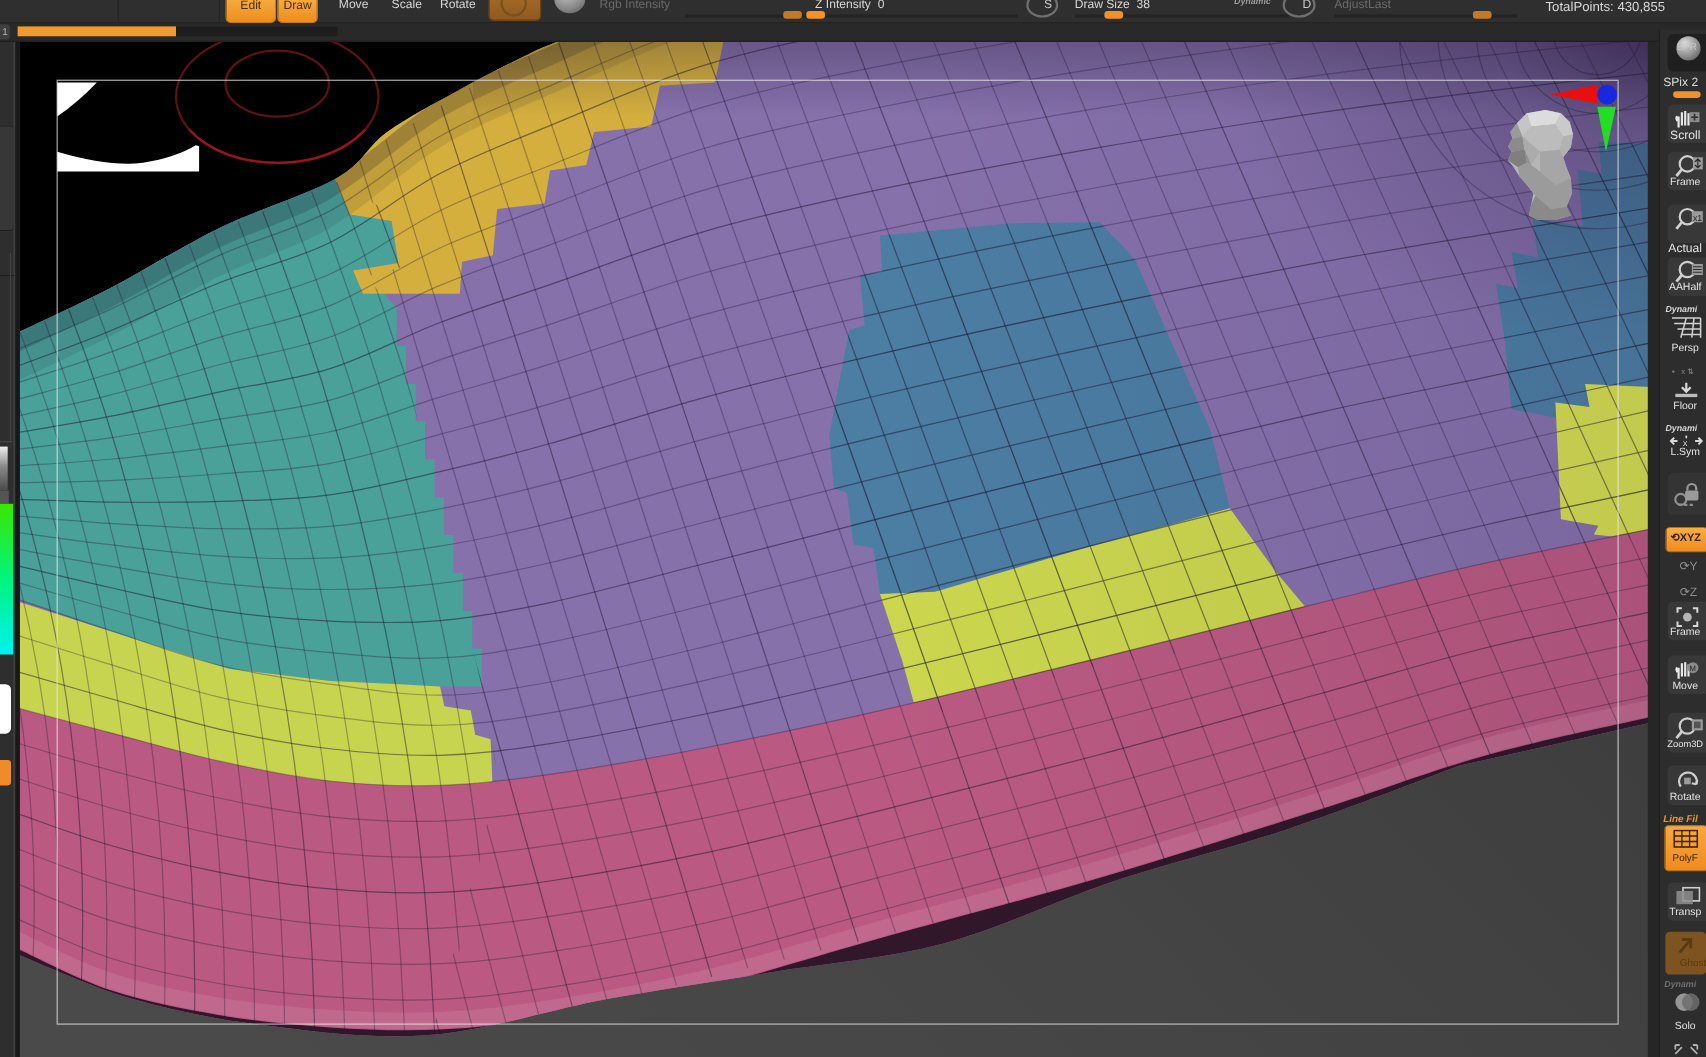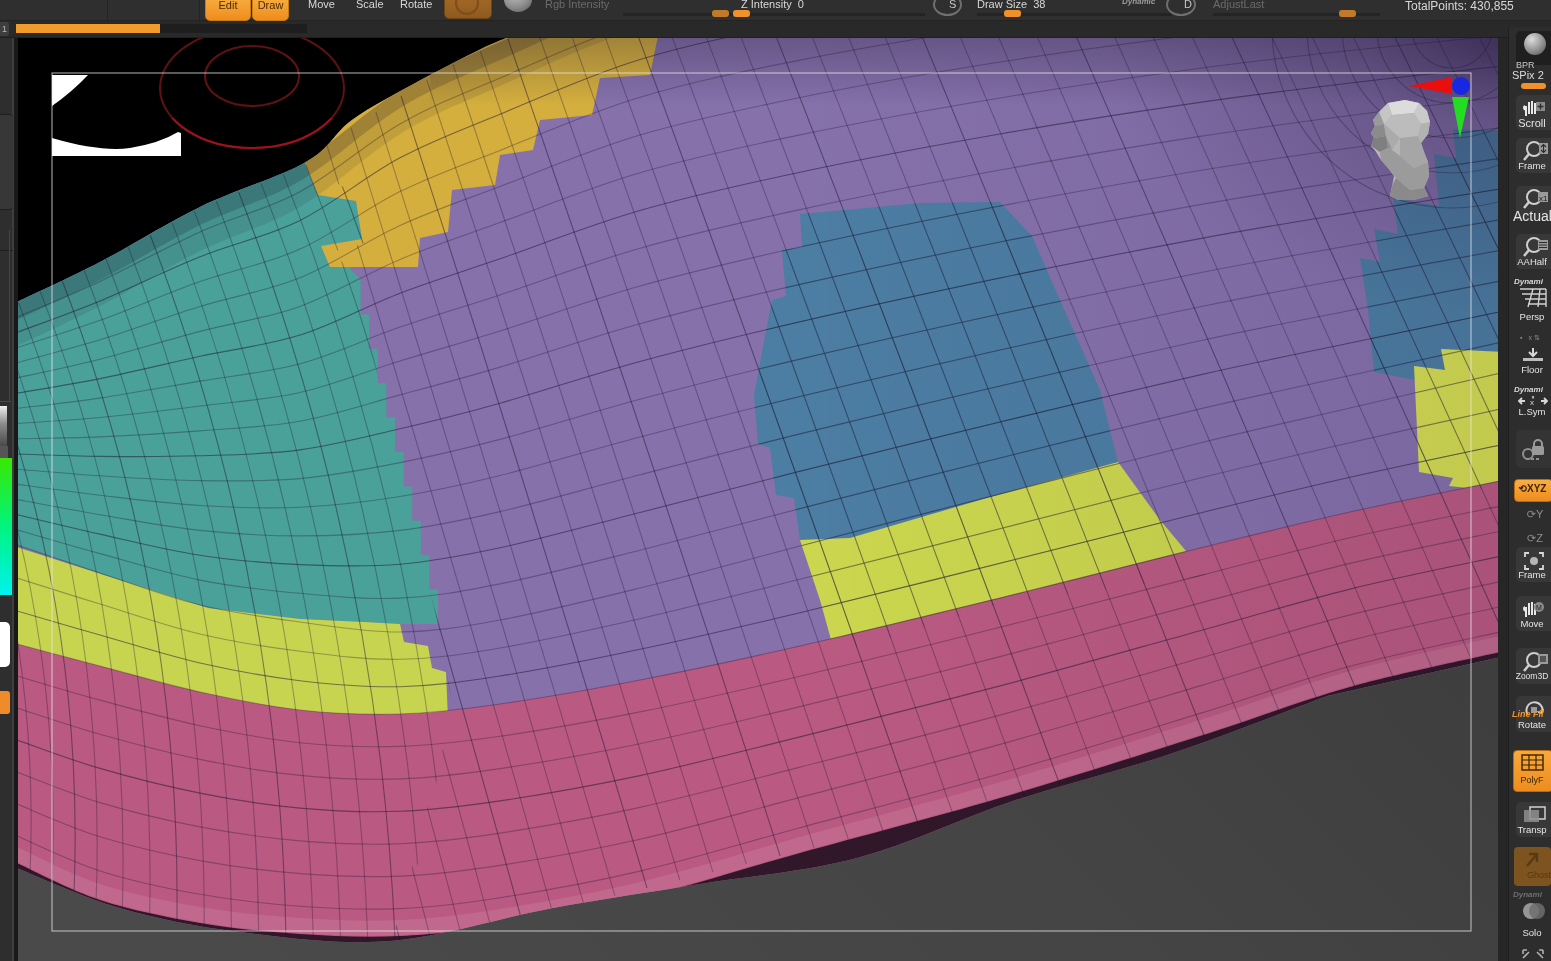--- a/index.html
+++ b/index.html
@@ -314,21 +314,21 @@
 <div class="abs" style="left:1122px;top:-3px;font-size:8px;font-weight:bold;color:#9a9a9a;transform:skewX(-8deg)">Dynamic</div>
 <div class="abs" style="left:1166px;top:-7px;width:26px;height:19px;border:2px solid #6f6f6f;border-radius:50%"></div>
 <div class="abs lbl" style="left:1184px;top:-2px;color:#c8c8c8">D</div>
 <div class="abs dim" style="left:1213px;top:-2px;font-size:11px">AdjustLast</div>
 <div class="abs" style="left:1213px;top:13px;width:167px;height:3px;background:#242424"></div>
 <div class="abs" style="left:1339px;top:10px;width:17px;height:7px;background:#c27a28;border-radius:3px"></div>
 <div class="abs lbl" style="left:1405px;top:-1px;font-size:12px">TotalPoints: 430,855</div>
 <div class="abs" style="left:1508px;top:27px;width:43px;height:934px;background:#2d2d2d;border-left:1px solid #1e1e1e"></div>
 <div class="abs" style="left:1516px;top:31px;width:35px;height:34px;background:#1f1f1f;border-radius:5px 0 0 5px"></div>
 <div class="abs" style="left:1524px;top:33px;width:22px;height:22px;border-radius:50%;background:radial-gradient(circle at 35% 30%,#ddd,#888 60%,#4a4a4a)"></div>
-<div class="abs" style="left:1516px;top:60px;width:35px;color:#c8c8c8;font-size:9px;text-align:left">BPR</div>
+<div class="abs" style="left:1516px;top:37px;width:35px;color:#c8c8c8;font-size:9px;text-align:center">BPR</div>
 <div class="abs" style="left:1512px;top:69px;width:39px;color:#ddd;font-size:11px">SPix 2</div>
 <div class="abs" style="left:1521px;top:83px;width:25px;height:6px;background:#f0912a;border-radius:3px"></div>
 <div class="abs" style="left:1516px;top:95px;width:35px;height:35px;background:#383838;border-radius:5px 0 0 5px"></div>
 <svg class="abs" style="left:1522px;top:98px" width="24" height="20" viewBox="0 0 24 20">
     <path d="M4,18 L4,8 M7,16 L7,4 M10,16 L10,3 M13,16 L13,5 M3,12 Q1,9 3,8" stroke="#e8e8e8" stroke-width="2" fill="none"></path>
     <rect x="14" y="4" width="9" height="9" fill="#8a8a8a"></rect>
     <path d="M18.5,5.5 v6 M15.5,8.5 h6" stroke="#2d2d2d" stroke-width="1.4"></path>
   </svg>
 <div class="abs" style="left:1513px;top:117px;width:38px;color:#e4e4e4;font-size:11px;text-align:center">Scroll</div>
 <div class="abs" style="left:1516px;top:138px;width:35px;height:35px;background:#383838;border-radius:5px 0 0 5px"></div>
@@ -339,21 +339,21 @@
     <path d="M22.5,4.5 v8 M20,7 l2.5,-2.5 2.5,2.5 M20,10 l2.5,2.5 2.5,-2.5" stroke="#2c2c2c" stroke-width="1.1" fill="none"></path>
   </svg>
 <div class="abs" style="left:1513px;top:160px;width:38px;color:#e4e4e4;font-size:9.5px;text-align:center">Frame</div>
 <div class="abs" style="left:1516px;top:186px;width:35px;height:35px;background:#383838;border-radius:5px 0 0 5px"></div>
 <svg class="abs" style="left:1521px;top:188px" width="28" height="24" viewBox="0 0 28 24">
     <circle cx="13" cy="9" r="7" fill="none" stroke="#cfcfcf" stroke-width="2"></circle>
     <line x1="8" y1="14" x2="3" y2="20" stroke="#cfcfcf" stroke-width="2.5"></line>
     <rect x="17" y="4" width="10" height="10" fill="#9a9a9a"></rect>
     <text x="18" y="12.5" font-size="8" fill="#222" font-family="Liberation Sans">x1</text>
   </svg>
-<div class="abs" style="left:1513px;top:208px;width:38px;color:#e4e4e4;font-size:14px;text-align:center">Actual</div>
+<div class="abs" style="left:1513px;top:220px;width:38px;color:#e4e4e4;font-size:11px;text-align:center">Actual</div>
 <div class="abs" style="left:1516px;top:234px;width:35px;height:35px;background:#383838;border-radius:5px 0 0 5px"></div>
 <svg class="abs" style="left:1521px;top:236px" width="28" height="24" viewBox="0 0 28 24">
     <circle cx="13" cy="9" r="7" fill="none" stroke="#cfcfcf" stroke-width="2"></circle>
     <line x1="8" y1="14" x2="3" y2="20" stroke="#cfcfcf" stroke-width="2.5"></line>
     <rect x="17" y="4" width="10" height="10" fill="#9a9a9a"></rect>
     <path d="M18,6.5 h8 M18,9 h8 M18,11.5 h8" stroke="#2c2c2c" stroke-width="1"></path>
   </svg>
 <div class="abs" style="left:1513px;top:256px;width:38px;color:#e4e4e4;font-size:9.5px;text-align:center">AAHalf</div>
 <div class="abs" style="left:1514px;top:277px;width:37px;color:#d8d8d8;font-size:8px;font-weight:bold;font-style:italic">Dynami</div>
 <svg class="abs" style="left:1518px;top:286px" width="30" height="24" viewBox="0 0 30 24">
@@ -405,21 +405,21 @@
     <rect x="19" y="5" width="6" height="6" fill="#555"></rect>
   </svg>
 <div class="abs" style="left:1513px;top:671px;width:38px;color:#e4e4e4;font-size:8.5px;text-align:center">Zoom3D</div>
 <div class="abs" style="left:1516px;top:696px;width:35px;height:36px;background:#383838;border-radius:5px 0 0 5px"></div>
 <svg class="abs" style="left:1523px;top:700px" width="24" height="20" viewBox="0 0 24 20">
     <path d="M5,15 A8,8 0 1 1 19,13" fill="none" stroke="#cfcfcf" stroke-width="2"></path>
     <path d="M19,13 l-4,-1 M19,13 l1,-4" stroke="#cfcfcf" stroke-width="2"></path>
     <rect x="8" y="7" width="6" height="6" fill="#9a9a9a"></rect>
   </svg>
 <div class="abs" style="left:1513px;top:719px;width:38px;color:#e4e4e4;font-size:9.5px;text-align:center">Rotate</div>
-<div class="abs" style="left:1512px;top:709px;width:39px;color:#f0922a;font-size:9px;font-weight:bold;font-style:italic">Line Fil</div>
+<div class="abs" style="left:1512px;top:739px;width:39px;color:#f0922a;font-size:9px;font-weight:bold;font-style:italic">Line Fil</div>
 <div class="abs" style="left:1513px;top:750px;width:38px;height:40px;background:linear-gradient(#f8a93c,#ee8c1e);border:1px solid #b96d12;border-radius:4px"></div>
 <svg class="abs" style="left:1521px;top:754px" width="23" height="17" viewBox="0 0 23 17">
     <rect x="1" y="1" width="21" height="15" fill="none" stroke="#3a2300" stroke-width="1.4"></rect>
     <path d="M8,1 v15 M15,1 v15 M1,6 h21 M1,11 h21" stroke="#3a2300" stroke-width="1.2"></path>
   </svg>
 <div class="abs" style="left:1513px;top:775px;width:38px;color:#3a2300;font-size:9px;text-align:center">PolyF</div>
 <div class="abs" style="left:1516px;top:802px;width:35px;height:35px;background:#383838;border-radius:5px 0 0 5px"></div>
 <svg class="abs" style="left:1523px;top:806px" width="23" height="17" viewBox="0 0 23 17">
     <rect x="7" y="1" width="15" height="12" fill="none" stroke="#cfcfcf" stroke-width="1.5"></rect>
     <rect x="1" y="4" width="15" height="12" fill="#8f8f8f" opacity="0.85"></rect>

